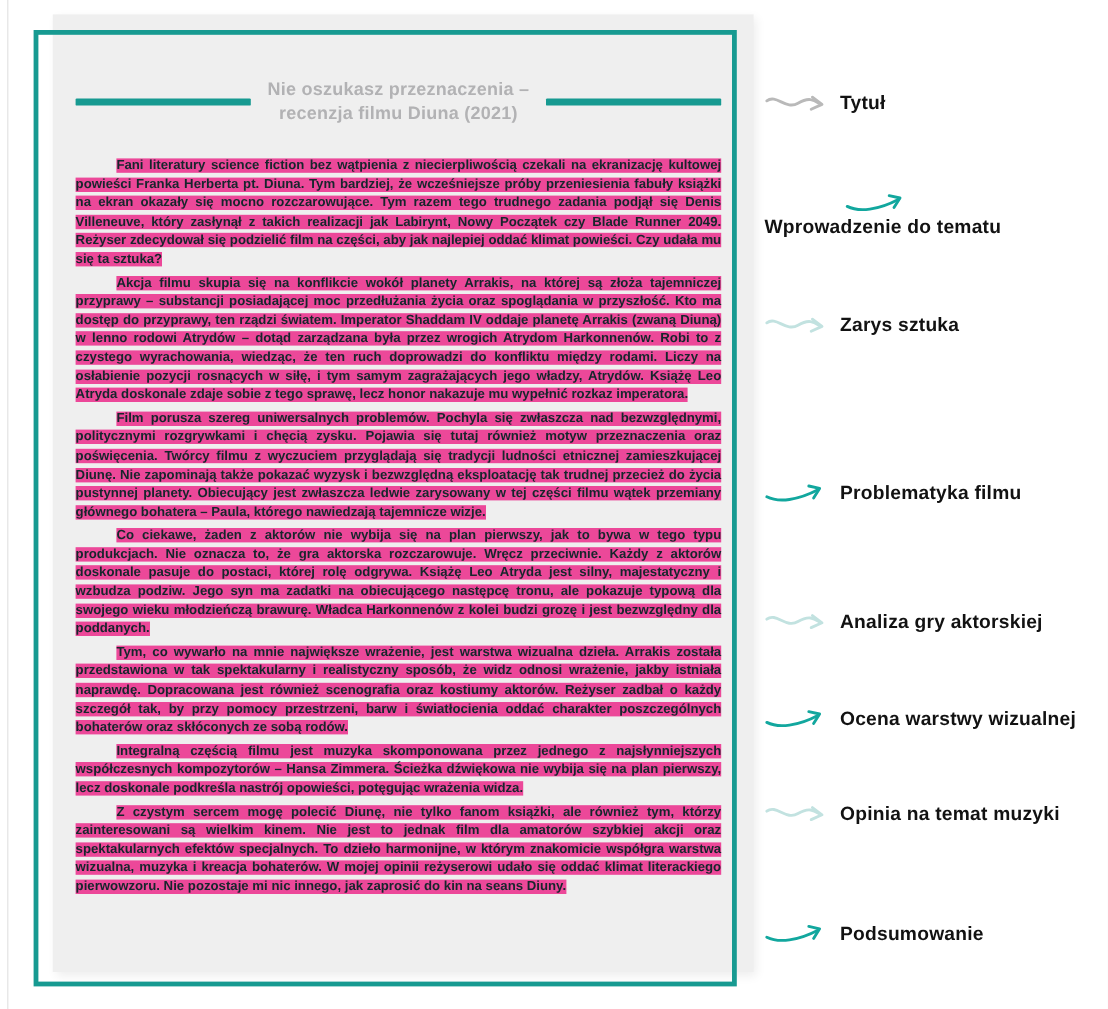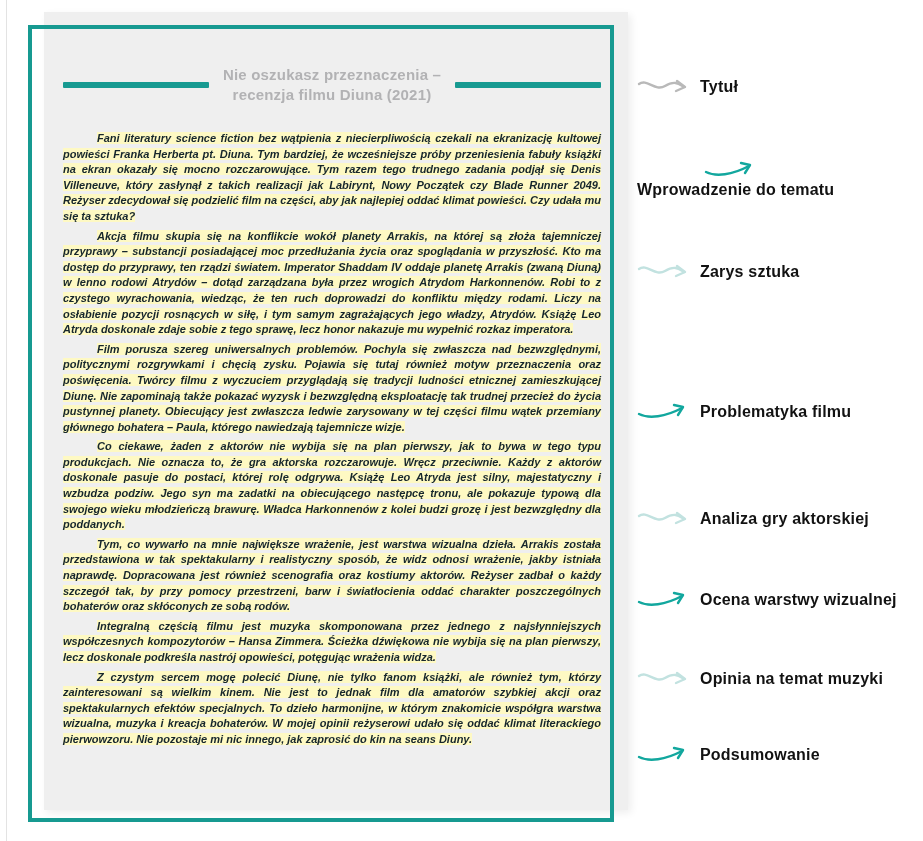--- a/index.html
+++ b/index.html
@@ -17,33 +17,33 @@
   .doc-content { position: absolute; left: 63px; top: 60px; width: 538px; }
 
   .title-row { display: flex; align-items: center; gap: 14px; margin-top: 5px; margin-bottom: 26px; height: 40px; }
   .title-bar { flex: 1; height: 6px; background: #179a91; border-radius: 1px; }
   .doc-title { text-align: center; font-weight: bold; font-size: 15px; line-height: 20px;
     color: #b2b2b4; white-space: nowrap; letter-spacing: 0.2px; }
   .doc-title span { display: block; text-align: center; }
 
   .para { text-align: justify; text-indent: 34px; font-weight: bold; font-size: 11px;
     line-height: 15.6px; color: #16262c; margin-bottom: 4px; }
-  .hl { background: #fef9c3; font-style: italic; }
+  .hl { background: #ec4899; }
 
   .annotation { position: absolute; left: 637px; display: flex; align-items: center; height: 22px; }
   .arrow-icon { width: 52px; height: 22px; margin-right: 11px; flex: 0 0 auto; }
   .arrow-icon path { fill: none; stroke-width: 2.4; stroke-linecap: round; stroke-linejoin: round; }
   .arrow-gray path { stroke: #b9b9b9; }
   .arrow-teal path { stroke: #12a79e; }
   .arrow-light path { stroke: #c2e2e0; }
   .annotation-label { font-weight: bold; font-size: 16px; color: #121212; white-space: nowrap;
     letter-spacing: 0.2px; }
 
   .a1 { top: 76px; } .a2 { top: 159px; flex-direction: column; } .a3 { top: 261px; } .a4 { top: 401px; }
-  .a5 { top: 508px; } .a6 { top: 589px; } .a7 { top: 668px; } .a8 { top: 744px; }
+  .a5 { top: 508px; } .a6 { top: 589px; } .a7 { top: 668px; } .a8 { top: 768px; }
 </style>
 </head>
 <body>
 
 <div class="edge-line"></div>
 
 <div class="sheet"></div>
 <div class="frame"></div>
 
 <div class="doc-content">

